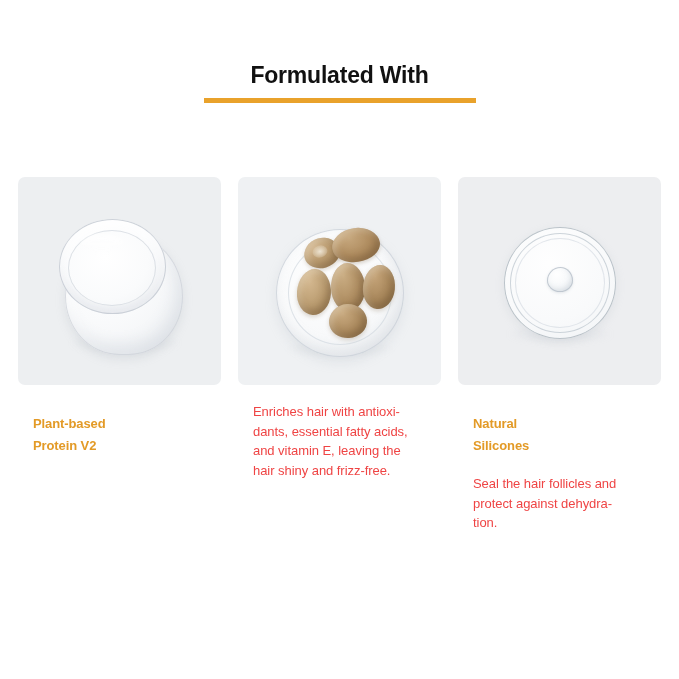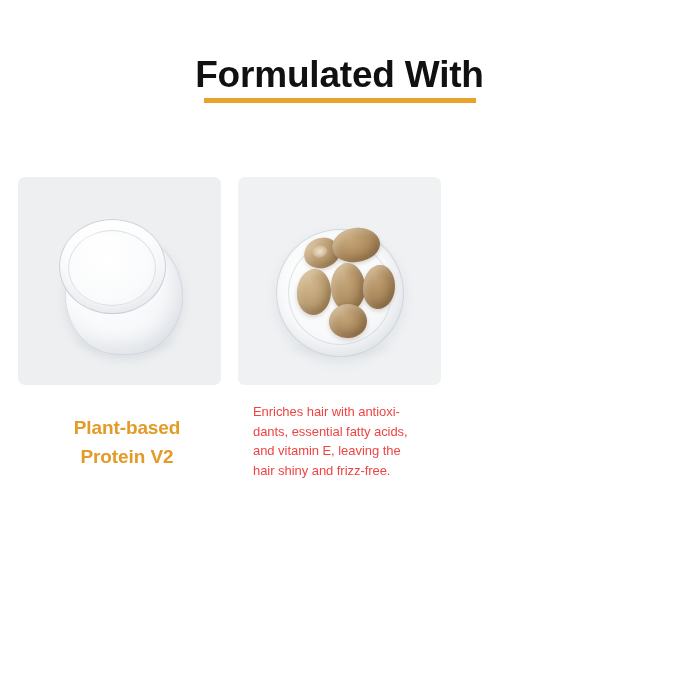--- a/index.html
+++ b/index.html
@@ -26,21 +26,21 @@
   
   .title-block {
     position: absolute;
     left: 0;
     top: 56px;
     width: 679px;
     text-align: center;
   }
   .page-title {
     display: inline-block;
-    font-size: 37px;
+    font-size: 23px;
     font-weight: bold;
     color: #111111;
     letter-spacing: -0.2px;
     line-height: 38px;
     padding: 0 2px;
   }
   .title-underline {
     display: block;
     height: 5px;
     background: #E9A22B;
@@ -270,27 +270,26 @@
     width: 104px;
     height: 18px;
     border-radius: 50%;
     background: radial-gradient(ellipse, rgba(178,186,196,0.26) 0%, rgba(178,186,196,0) 74%);
     filter: blur(3px);
   }
 
   
   .col-heading {
     margin: 28px 0 0 15px;
-    font-size: 19px;
+    font-size: 13px;
     font-weight: bold;
-    line-height: 29px;
+    line-height: 22px;
     color: #E39A26;
     letter-spacing: -0.1px;
     white-space: pre-line;
-    text-align: center;
   }
   .col-body {
     margin: 17px 0 0 15px;
     width: 186px;
     font-size: 13px;
     line-height: 19.5px;
     color: #ef4444;
     letter-spacing: -0.05px;
     white-space: pre-line;
   }
@@ -334,15 +333,31 @@
           <div class="nut n5"></div>
           <div class="nut n6"></div>
         </div>
       </div>
       <div class="col-body">Enriches hair with antioxi-
 dants, essential fatty acids,
 and vitamin E, leaving the
 hair shiny and frizz-free.</div>
     </div>
 
+    <div class="column">
+      <div class="img-card tint-plain">
+        <div class="stage">
+          <div class="petri-shadow"></div>
+          <div class="petri-outer"></div>
+          <div class="petri-ring"></div>
+          <div class="petri-ring2"></div>
+          <div class="droplet"></div>
+        </div>
+      </div>
+      <div class="col-heading">Natural
+Silicones</div>
+      <div class="col-body">Seal the hair follicles and
+protect against dehydra-
+tion.</div>
+    </div>
 
   </div>
 </div>
 
 </body></html>

